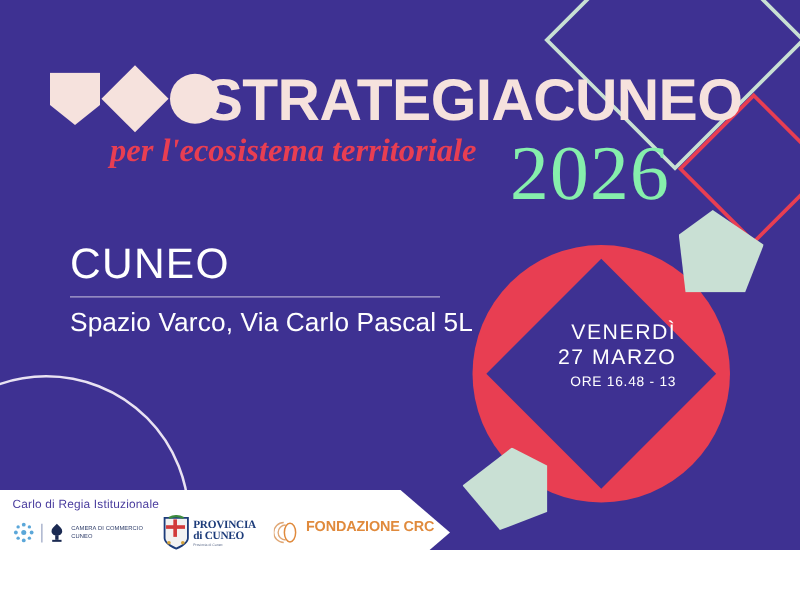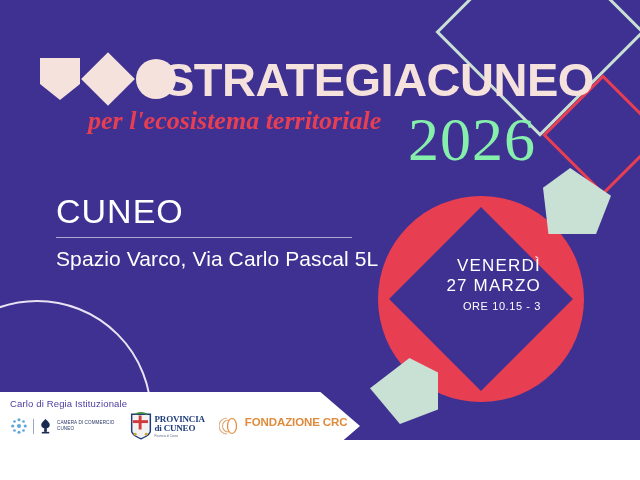--- a/index.html
+++ b/index.html
@@ -231,21 +231,21 @@
   <div class="tagline">per l'ecosistema territoriale</div>
   <div class="year">2026</div>
 
   <div class="city">CUNEO</div>
   <div class="rule"></div>
   <div class="address">Spazio Varco, Via Carlo Pascal 5L</div>
 
   <div class="datebox">
     <div class="date-day">VENERDÌ</div>
     <div class="date-date">27 MARZO</div>
-    <div class="date-time">ORE 10.15 - 3</div>
+    <div class="date-time">ORE 16.48 - 13</div>
   </div>
 
   <div class="footer"></div>
   <div class="footer-label">Carlo di Regia Istituzionale</div>
 
   <div class="logo-row">
 
     <div class="cciaa">
       <svg class="cciaa-mark" viewBox="0 0 40 40">
         <g fill="#5BA7D9">

